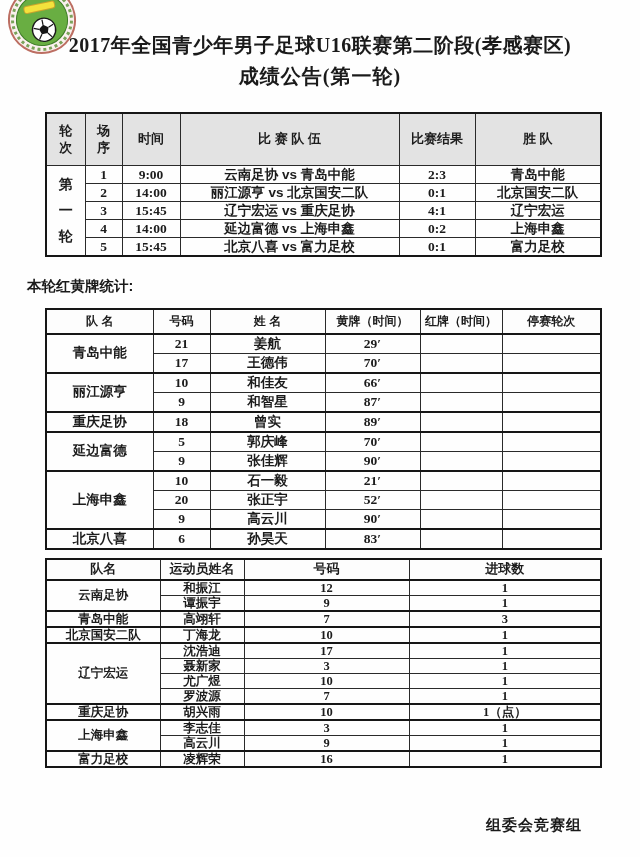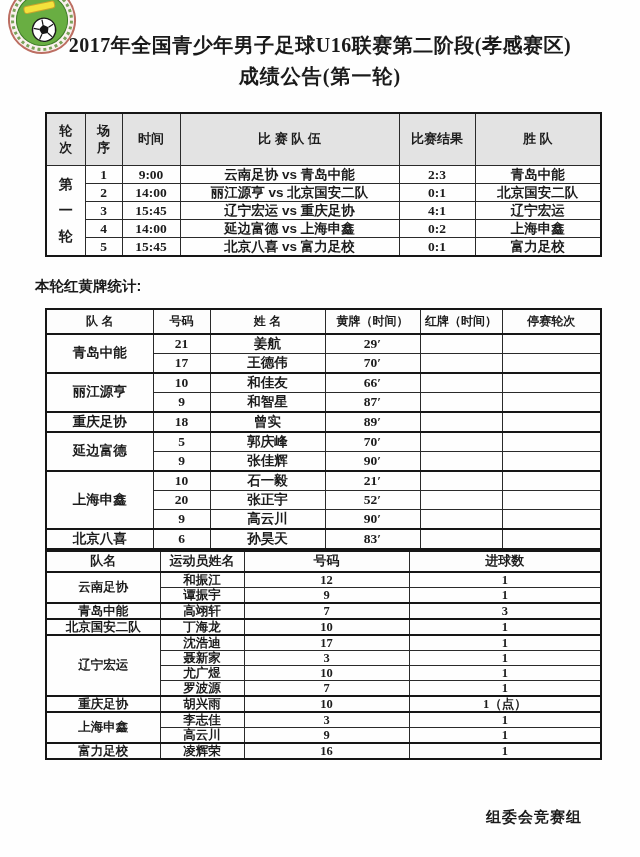--- a/index.html
+++ b/index.html
@@ -39,30 +39,30 @@
   .group-start td { border-top:2px solid #161616; }
 
   
   #results-table { margin-top:22px; }
   #results-table th { height:52px; background:#e3e3e3; font-size:13px; }
   #results-table td { height:17px; font-size:13.5px; line-height:17px; }
   .hwrap-narrow { width:16px; margin:0 auto; word-break:break-all; white-space:normal; line-height:17px; }
   .vertical-text { width:16px; margin:5px auto; word-break:break-all; white-space:normal; font-size:14px; line-height:26px; }
 
   
-  .section-label { margin:20px 0 0 35px; font-size:14.5px; }
+  .section-label { margin:20px 0 0 27px; font-size:14.5px; }
   #goals-label { margin-top:17px; }
 
   
   #cards-table { margin-top:12px; }
   #cards-table th { height:25px; font-size:12px; background:#fdfdfd; }
   #cards-table td { height:18px; font-size:13.5px; line-height:18px; }
 
   
-  #goals-table { margin-top:0; }
+  #goals-table { margin-top:8px; }
   #goals-table th { height:21px; font-size:13px; background:#fdfdfd; }
   #goals-table td { height:14px; font-size:12.5px; line-height:14px; }
 
   
   .footer { margin-top:48px; text-align:right; padding-right:58px; }
   .footer-org { font-size:15px; letter-spacing:1px; }
 </style>
 </head>
 <body>
 

